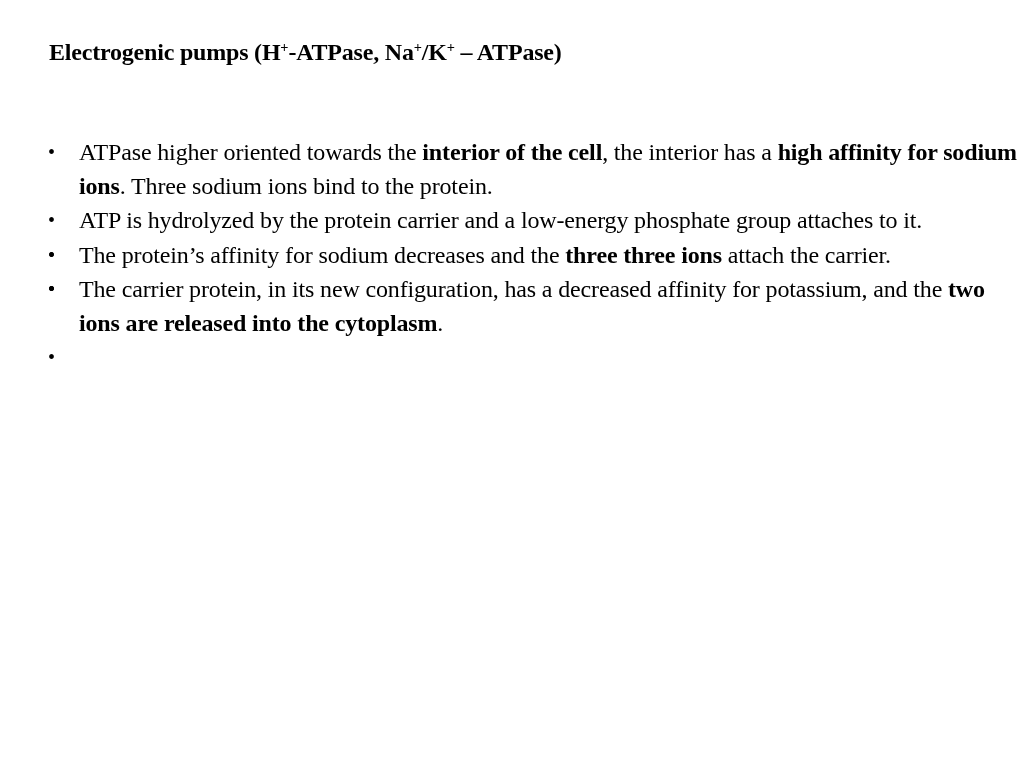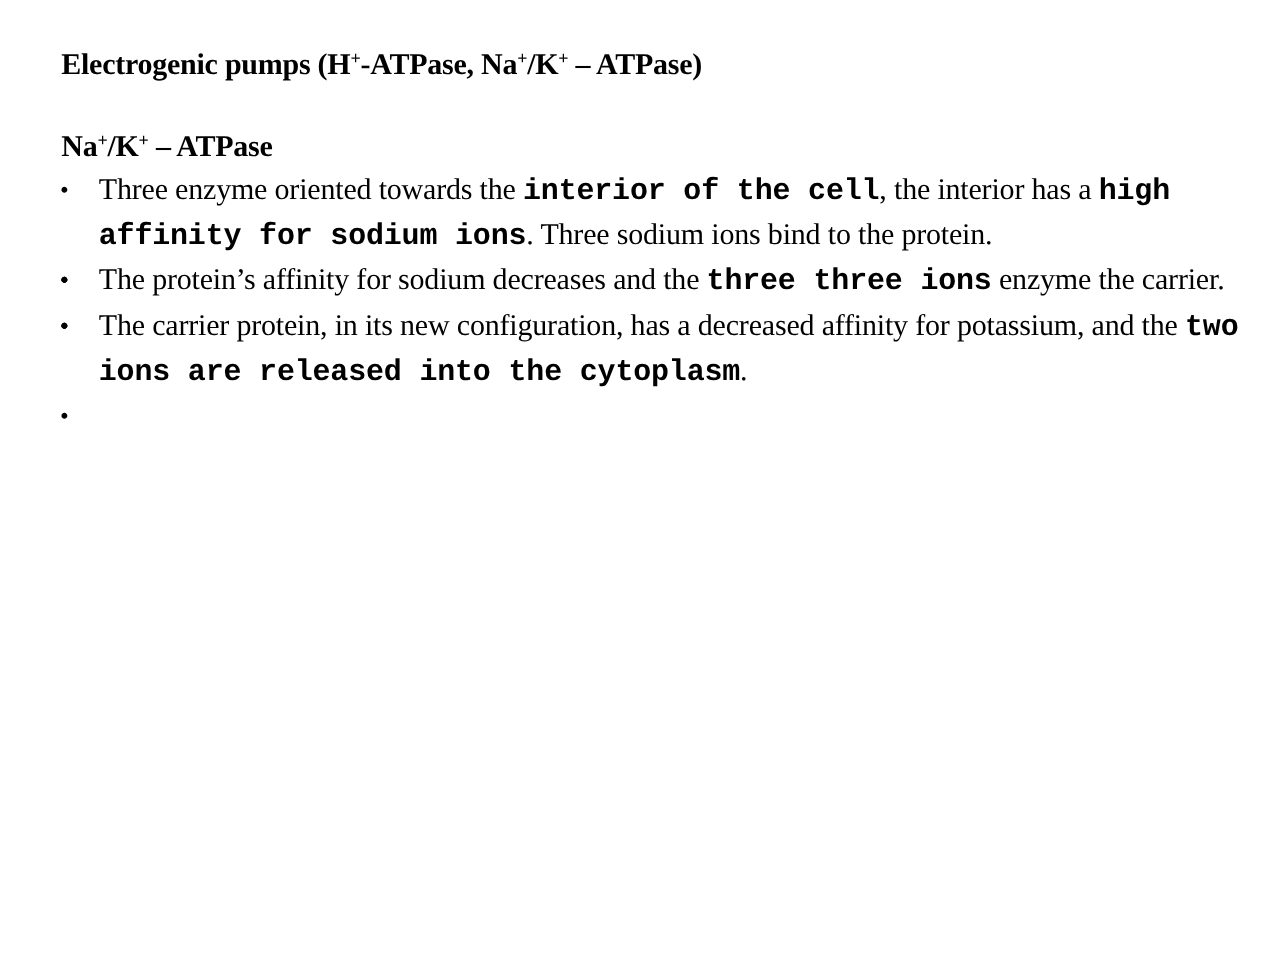--- a/index.html
+++ b/index.html
@@ -66,35 +66,34 @@
       font-size: 24px;
       line-height: 34.2px;
       letter-spacing: -0.15px;
     }
     .bullet-dot {
       position: absolute;
       left: 36px;
       top: 0;
       font-size: 20px;
     }
-    .seg-bold { font-weight: bold; font-family: Liberation Mono, monospace; }
+    .seg-bold { font-weight: bold; }
   </style>
 </head>
 <body>
 
 <div class="slide">
 
   <div class="title"><span>Electrogenic pumps (H</span><sup>+</sup><span>-ATPase, Na</span><sup>+</sup><span>/K</span><sup>+</sup><span> – ATPase)</span></div>
 
-  <div class="subtitle"><span>Na</span><sup>+</sup><span>/K</span><sup>+</sup><span> – ATPase</span></div>
 
   <ul class="bullets" id="bullet-list">
-      <li class="bullet-item"><span class="bullet-dot">•</span><span class="seg">Three enzyme oriented towards the </span><span class="seg-bold">interior of the cell</span><span class="seg">, the interior has a </span><span class="seg-bold">high affinity for sodium ions</span><span class="seg">. Three sodium ions bind to the protein.</span></li>
+      <li class="bullet-item"><span class="bullet-dot">•</span><span class="seg">ATPase higher oriented towards the </span><span class="seg-bold">interior of the cell</span><span class="seg">, the interior has a </span><span class="seg-bold">high affinity for sodium ions</span><span class="seg">. Three sodium ions bind to the protein.</span></li>
+      <li class="bullet-item"><span class="bullet-dot">•</span><span class="seg">ATP is hydrolyzed by the protein carrier and a low-energy phosphate group attaches to it.</span></li>
       <li class="bullet-item"><span class="bullet-dot">•</span></li>
-      <li class="bullet-item"><span class="bullet-dot">•</span></li>
-      <li class="bullet-item"><span class="bullet-dot">•</span><span class="seg">The protein’s affinity for sodium decreases and the </span><span class="seg-bold">three three ions</span><span class="seg"> enzyme the carrier.</span></li>
+      <li class="bullet-item"><span class="bullet-dot">•</span><span class="seg">The protein’s affinity for sodium decreases and the </span><span class="seg-bold">three three ions</span><span class="seg"> attach the carrier.</span></li>
       <li class="bullet-item"><span class="bullet-dot">•</span></li>
       <li class="bullet-item"><span class="bullet-dot">•</span></li>
       <li class="bullet-item"><span class="bullet-dot">•</span><span class="seg">The carrier protein, in its new configuration, has a decreased affinity for potassium, and the </span><span class="seg-bold">two ions are released into the cytoplasm</span><span class="seg">.</span></li>
       <li class="bullet-item"><span class="bullet-dot">•</span></li>
     </ul>
 
 </div>
 
 </body></html>

